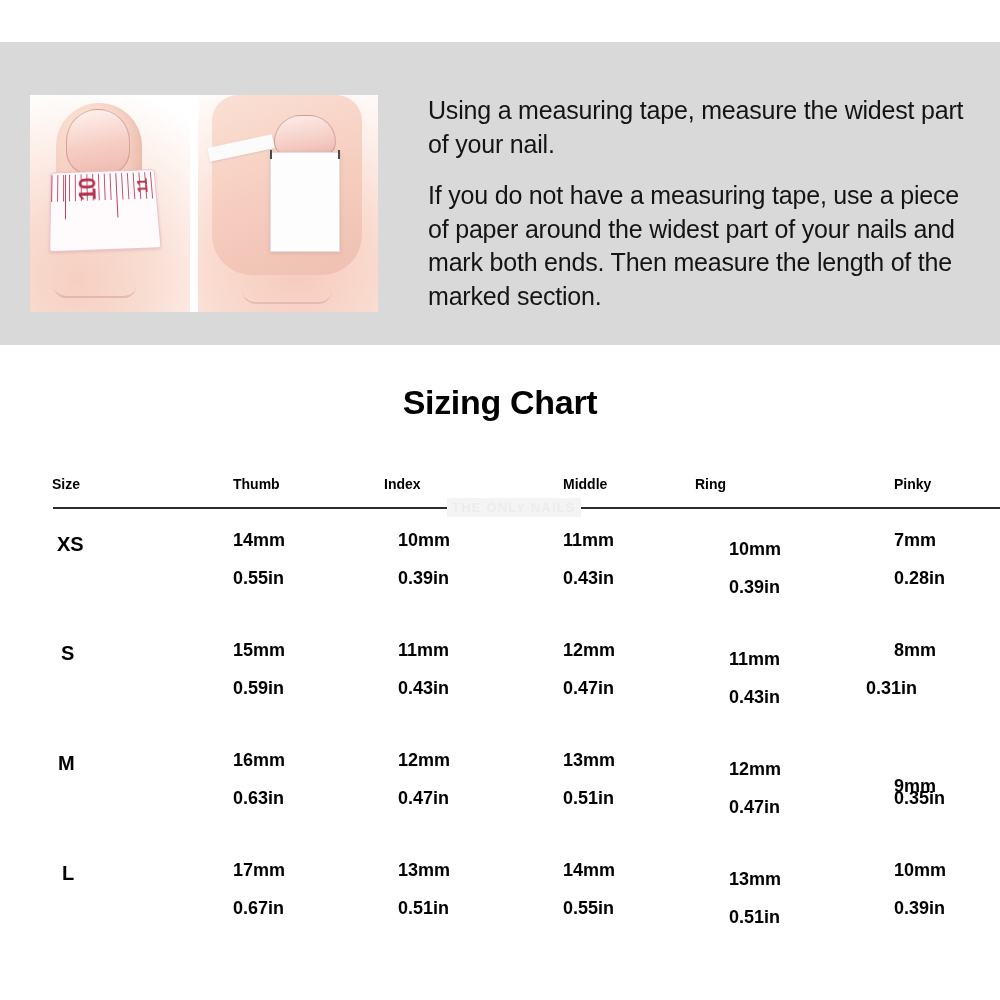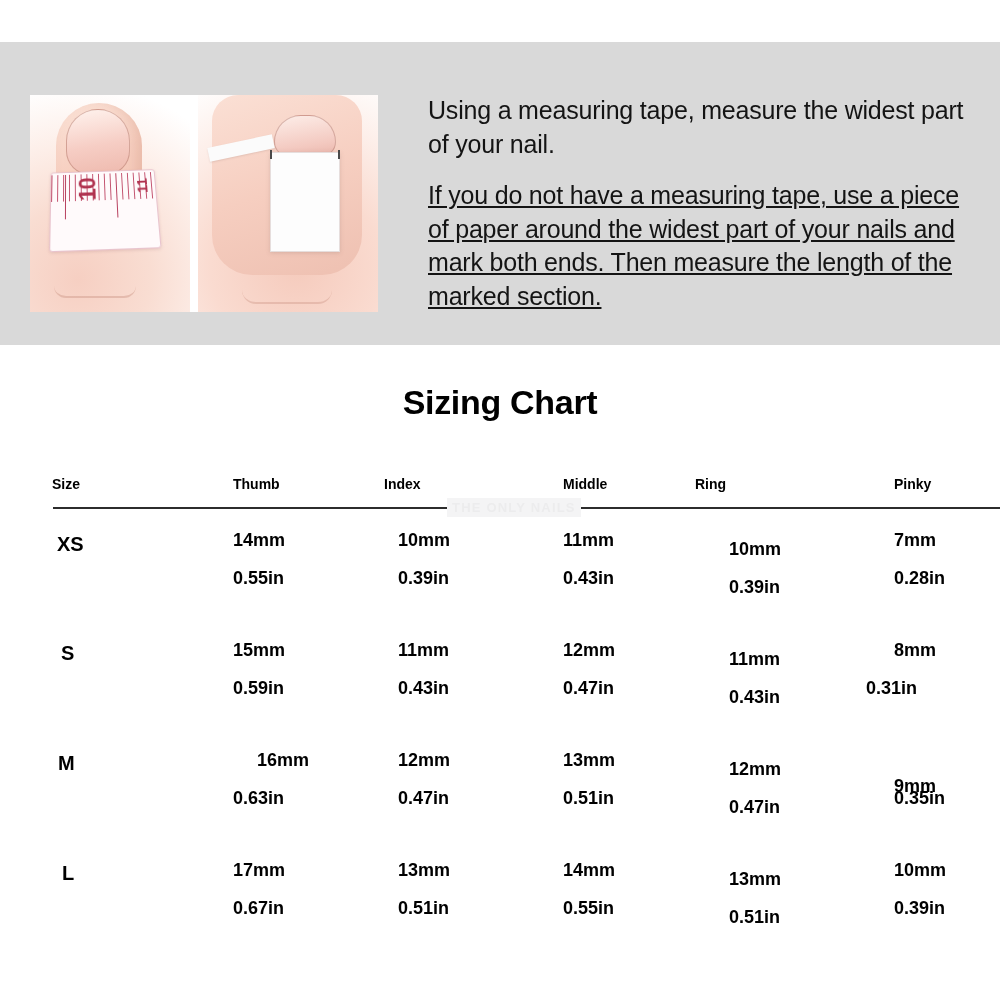--- a/index.html
+++ b/index.html
@@ -173,21 +173,21 @@
     width: 552px;
   }
   #instruction-text p {
     margin: 0 0 18px 0;
     font-family: "Liberation Sans", sans-serif;
     font-size: 25px;
     line-height: 1.34;
     color: #141414;
     letter-spacing: -0.2px;
   }
-  #instruction-text p:last-child { margin-bottom: 12px; text-decoration: underline; }
+  #instruction-text p:last-child { margin-bottom: 12px; }
 
   
   #chart-title {
     position: absolute;
     left: 0;
     top: 383px;
     width: 1000px;
     text-align: center;
     font-family: "Liberation Sans", sans-serif;
     font-size: 34px;
@@ -324,21 +324,21 @@
   <div class="cell" style="left:563px; top:180px;">12mm</div>
   <div class="cell" style="left:729px; top:189px;">11mm</div>
   <div class="cell" style="left:894px; top:180px;">8mm</div>
   <div class="cell" style="left:233px; top:218px;">0.59in</div>
   <div class="cell" style="left:398px; top:218px;">0.43in</div>
   <div class="cell" style="left:563px; top:218px;">0.47in</div>
   <div class="cell" style="left:729px; top:227px;">0.43in</div>
   <div class="cell" style="left:866px; top:218px;">0.31in</div>
 
   <div class="row-label" style="left:58px; top:292px;">M</div>
-  <div class="cell" style="left:233px; top:290px;margin-left:24px;">16mm</div>
+  <div class="cell" style="left:233px; top:290px;">16mm</div>
   <div class="cell" style="left:398px; top:290px;">12mm</div>
   <div class="cell" style="left:563px; top:290px;">13mm</div>
   <div class="cell" style="left:729px; top:299px;">12mm</div>
   <div class="cell" style="left:894px; top:290px;margin-top:26px;">9mm</div>
   <div class="cell" style="left:233px; top:328px;">0.63in</div>
   <div class="cell" style="left:398px; top:328px;">0.47in</div>
   <div class="cell" style="left:563px; top:328px;">0.51in</div>
   <div class="cell" style="left:729px; top:337px;">0.47in</div>
   <div class="cell" style="left:894px; top:328px;">0.35in</div>
 

